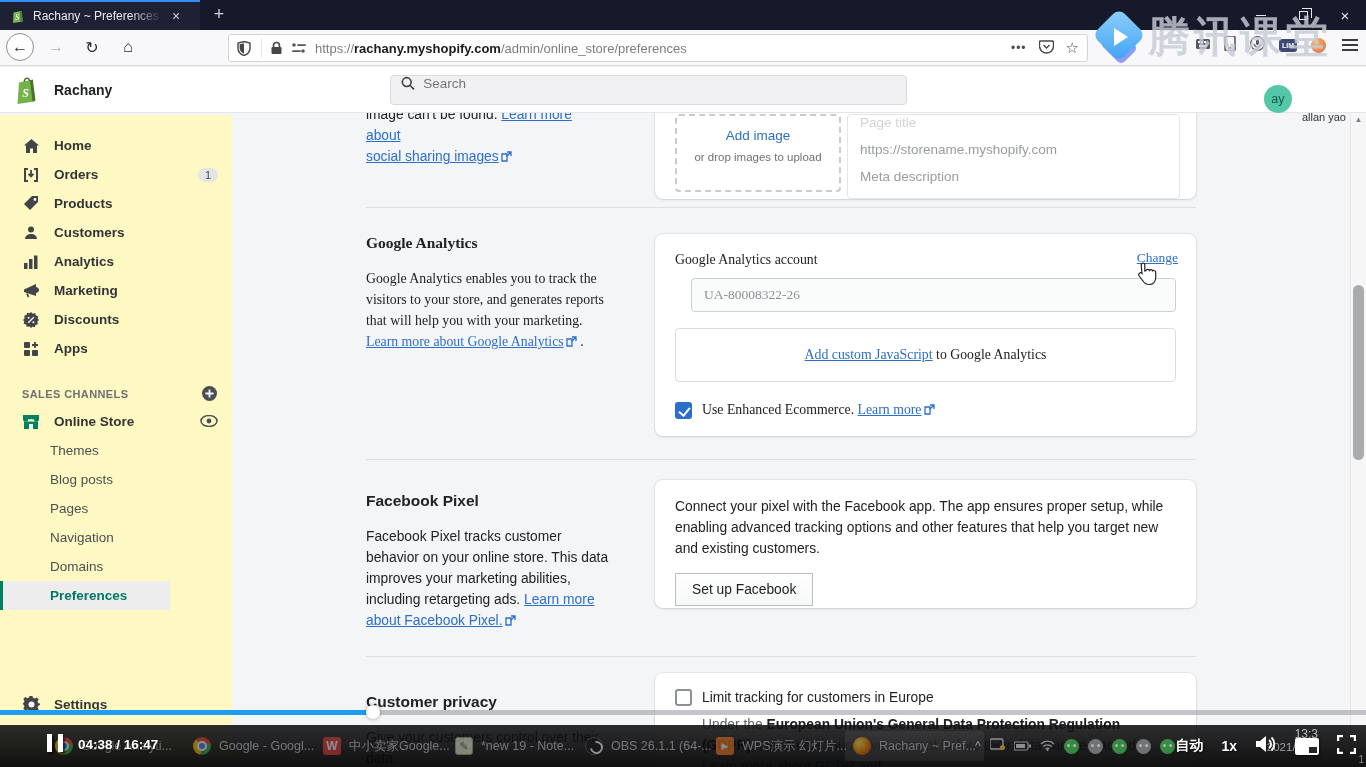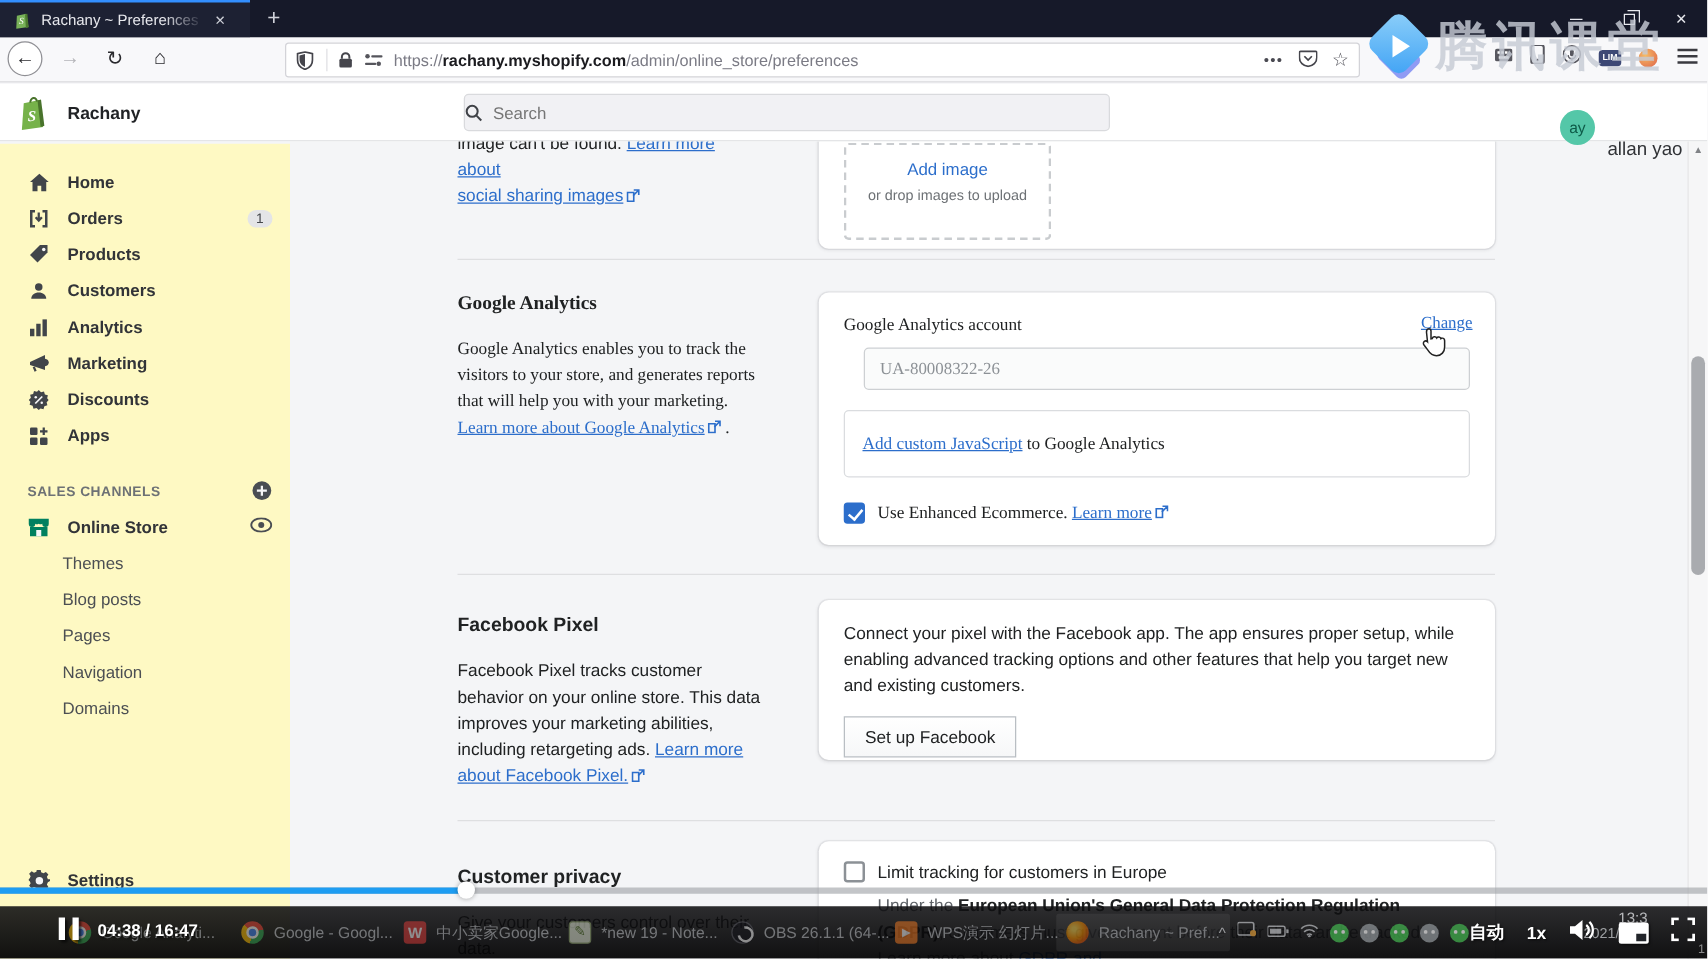--- a/index.html
+++ b/index.html
@@ -41,25 +41,25 @@
   .wm-logo { position:relative; width:58px; height:58px; }
   .wm-cap { position:absolute; left:10px; top:8px; width:38px; height:38px; border-radius:8px; transform:rotate(45deg); background:linear-gradient(135deg,#8ed0f9,#3fa2f5); }
   .wm-cap2 { position:absolute; left:14px; top:26px; width:30px; height:24px; border-radius:5px; transform:rotate(45deg); background:#7d8bf2; opacity:.85; }
   .wm-play { position:absolute; left:24px; top:20px; width:0; height:0; border-left:14px solid #fff; border-top:9px solid transparent; border-bottom:9px solid transparent; }
   .wm-text { font-size:42px; font-weight:700; color:rgba(198,202,212,.82); letter-spacing:4px; white-space:nowrap; }
 
   
   #appbar { position:absolute; left:0; top:67px; width:1366px; height:46px; background:#fff; border-bottom:1px solid #e4e5e7; z-index:4; }
   .brand { position:absolute; left:14px; top:8px; display:flex; align-items:center; gap:14px; }
   .brand-name { font-size:14px; font-weight:700; color:#212326; }
-  #searchbox { position:absolute; left:371px; top:8px; width:517px; height:30px; background:#f1f1f4; border:1px solid #d9dadd; border-radius:4px; display:flex; align-items:center; padding:0 0; gap:8px; }
+  #searchbox { position:absolute; left:390px; top:8px; width:517px; height:30px; background:#f1f1f4; border:1px solid #d9dadd; border-radius:4px; display:flex; align-items:flex-start; padding:0 10px; gap:8px; }
   #searchbox input { border:none; background:transparent; outline:none; font-size:13.5px; color:#6b6f74; width:100%; font-family:"Liberation Sans",sans-serif; }
   .user { position:absolute; right:20px; top:8px; display:flex; align-items:center; gap:10px; }
   .avatar { width:28px; height:28px; border-radius:50%; background:#54c7a8; color:#0e5c49; font-size:12.5px; display:flex; align-items:center; justify-content:center; }
-  .user-name { font-size:15px; color:#303236;margin-top:36px; }
+  .user-name { font-size:11px; color:#303236;margin-top:36px; }
 
   
   #sidebar { position:absolute; left:0; top:115px; width:232px; height:654px; background:#fef9c3; z-index:2; }
   .nav-item { display:flex; align-items:center; height:29px; padding:0 14px 0 22px; gap:14px; font-size:13.5px; font-weight:600; color:#323438; position:relative; }
   .nav-item .si { width:18px; height:18px; flex:0 0 auto; display:flex; align-items:center; justify-content:center; }
   .si svg { display:block; }
   .badge { margin-left:auto; background:#e4e5e7; border-radius:9px; font-size:11px; font-weight:400; color:#44474c; padding:1px 7px; }
   .sc-head { display:flex; align-items:center; height:26px; margin-top:18px; padding:0 14px 0 22px; font-size:11px; letter-spacing:.4px; color:#6d7175; font-weight:600; }
   .sc-head .plus { margin-left:auto; }
   .sub-item { display:flex; align-items:center; height:29px; padding:0 14px 0 50px; font-size:13.5px; color:#4c4f53; position:relative; }
@@ -87,21 +87,21 @@
   .dz-hint { font-size:11.5px; color:#6d7175; margin-top:8px; }
   .seo-fields { flex:1; margin-left:6px; border:1px solid #e4e5e7; border-radius:4px; padding:2px 12px 0; }
   .seo-row { font-size:13.5px; color:#989ca1; padding:6px 0; }
   .seo-faded { opacity:.45; }
 
   
   #card2 { height:202px; padding:18px 20px; position:relative; }
   .fieldlabel { font-size:13.8px; color:#202223; }
   .change-link { position:absolute; right:18px; top:16px; font-size:13.5px; }
   .txtinput { margin-top:10px; height:34px; background:#fafbfb; border:1px solid #cdd0d3; border-radius:4px; display:flex; align-items:center; padding:0 12px; font-size:13.5px; color:#8c9196;margin-left:16px; }
-  .jsbox { margin-top:16px; height:54px; border:1px solid #dadcdf; border-radius:4px; display:flex; align-items:center; padding:0 14px; font-size:13.8px; color:#202223; }
+  .jsbox { margin-top:16px; height:54px; border:1px solid #dadcdf; border-radius:4px; display:flex; align-items:center; padding:0 14px; font-size:13.8px; color:#202223;justify-content:center; }
   .cbrow { margin-top:20px; display:flex; align-items:center; gap:10px; font-size:13.8px; color:#202223; }
   .cb { width:17px; height:17px; border:2px solid #8c9196; border-radius:3px; background:#fff; position:relative; flex:0 0 auto; }
   .cb.checked { background:#2c6ecb; border-color:#2c6ecb; }
   .cb.checked:after { content:""; position:absolute; left:4px; top:1px; width:5px; height:9px; border:solid #fff; border-width:0 2px 2px 0; transform:rotate(40deg); }
 
   
   #card3 { height:128px; padding:16px 20px; }
   .card-text { font-size:13.8px; line-height:21px; color:#202223; }
   .btn { display:inline-block; margin-top:14px; background:linear-gradient(#fff,#f6f7f8); border:1px solid #b9bec3; border-radius:0; padding:8px 16px; font-size:13.8px; color:#202223; }
 
@@ -390,20 +390,23 @@
       </div>
     <div class="sub-item">
         <span>Pages</span>
       </div>
     <div class="sub-item">
         <span>Navigation</span>
       </div>
     <div class="sub-item">
         <span>Domains</span>
       </div>
+    <div class="sub-item active">
+        <span>Preferences</span>
+      </div>
 
     <div class="settings-row nav-item">
       <span class="si">
           <svg width="17" height="17" viewBox="0 0 17 17">
             <path d="M7 0h3l.4 2.2 1.9.8L14.2 2l2 2-1.2 1.9.8 1.9L18 8v1l-2.2 1.2-.8 1.9 1.2 1.9-2 2-1.9-1.2-1.9.8L10 17H7l-.4-2.2-1.9-.8L2.8 15l-2-2L2 11.1l-.8-1.9L-1 8.5 1.2 7.3l.8-1.9L.8 3.5l2-2 1.9 1.2 1.9-.8z" fill="#41454a" transform="translate(-0.5 -0.5)"></path>
             <circle cx="8.5" cy="8.5" r="3" fill="#f6f6f7"></circle>
           </svg>
         </span>
       <span>Settings</span>
     </div>
@@ -418,20 +421,25 @@
                 <path d="M1 3h5v7H1z" fill="none" stroke="#2c6ecb" stroke-width="1.3"></path>
                 <path d="M6 1h4v4M10 1 5.5 5.5" fill="none" stroke="#2c6ecb" stroke-width="1.3"></path>
               </svg></span>
         </div>
       </div>
       <div class="rightcol">
         <div class="card" id="card1">
           <div class="dropzone">
             <div class="dz-add">Add image</div>
             <div class="dz-hint">or drop images to upload</div>
+          </div>
+          <div class="seo-fields">
+            <div class="seo-row seo-faded" style="margin-top:-8px;">Page title</div>
+            <div class="seo-row">https://storename.myshopify.com</div>
+            <div class="seo-row">Meta description</div>
           </div>
         </div>
       </div>
     </div>
 
     <hr class="divider" style="margin-top:8px;">
 
     <div class="section" style="margin-top:26px;font-family:Liberation Serif, serif;">
       <div class="leftcol">
         <div class="h2">Google Analytics</div>

